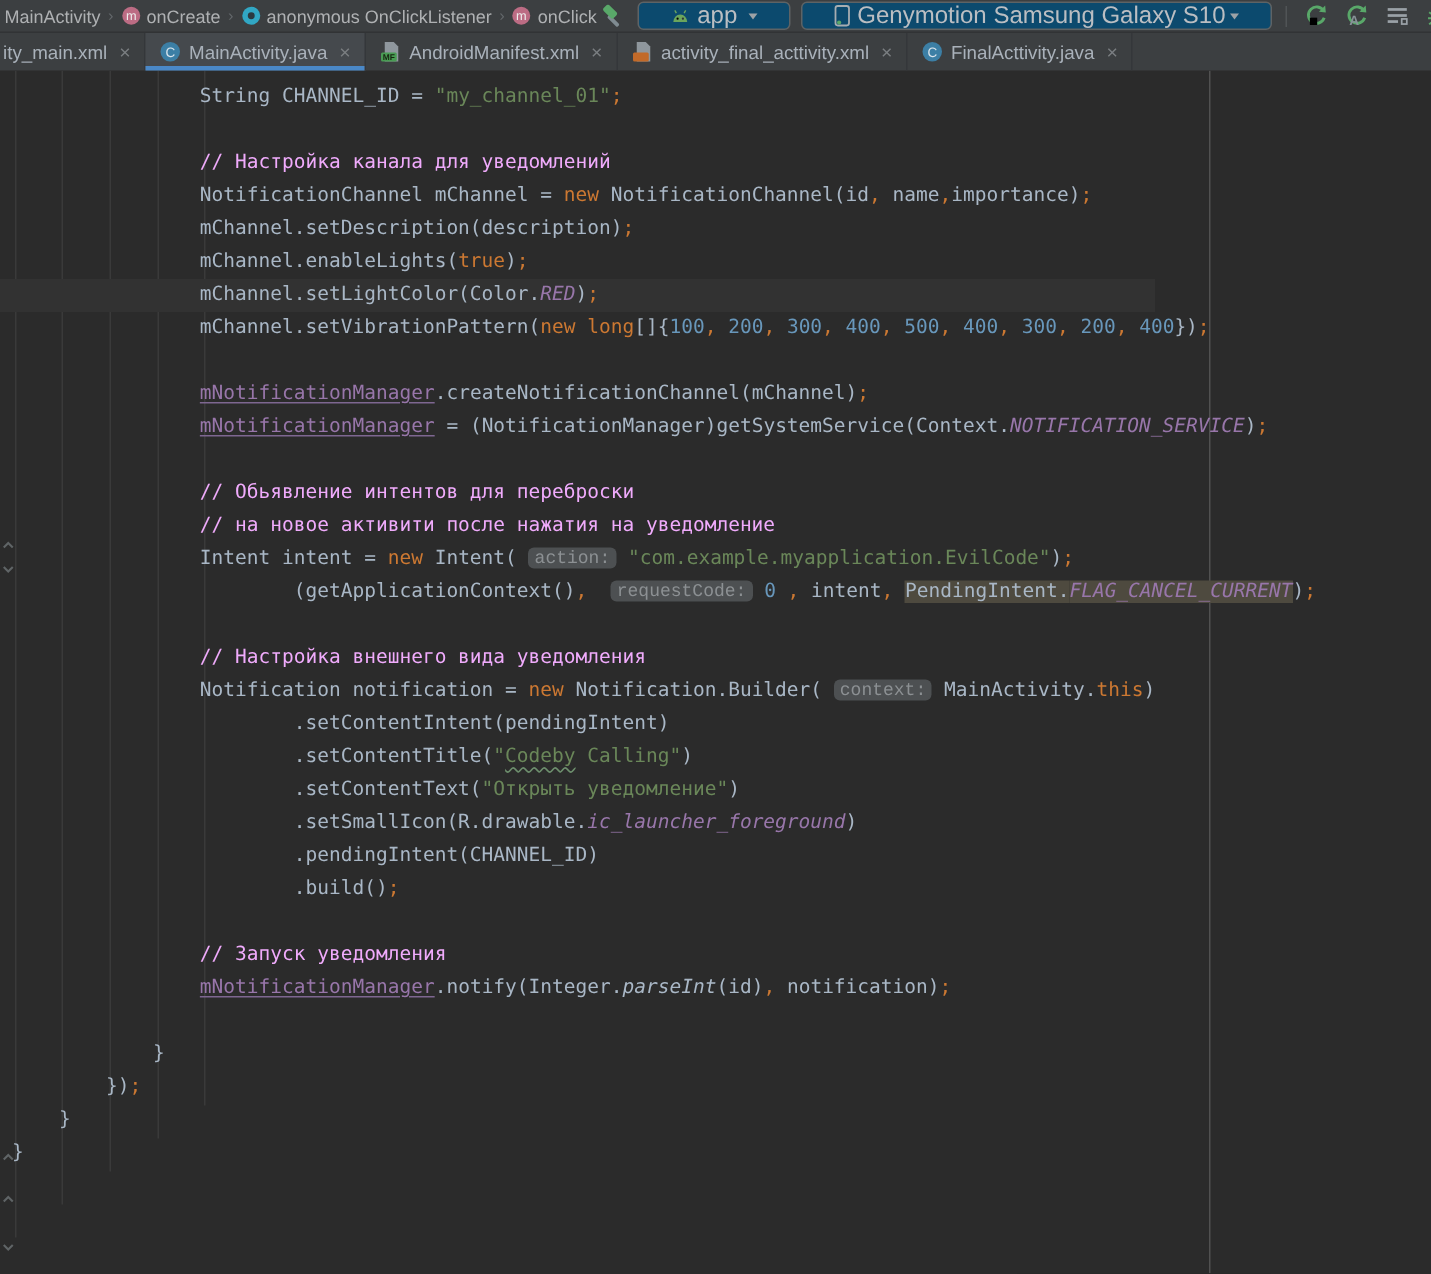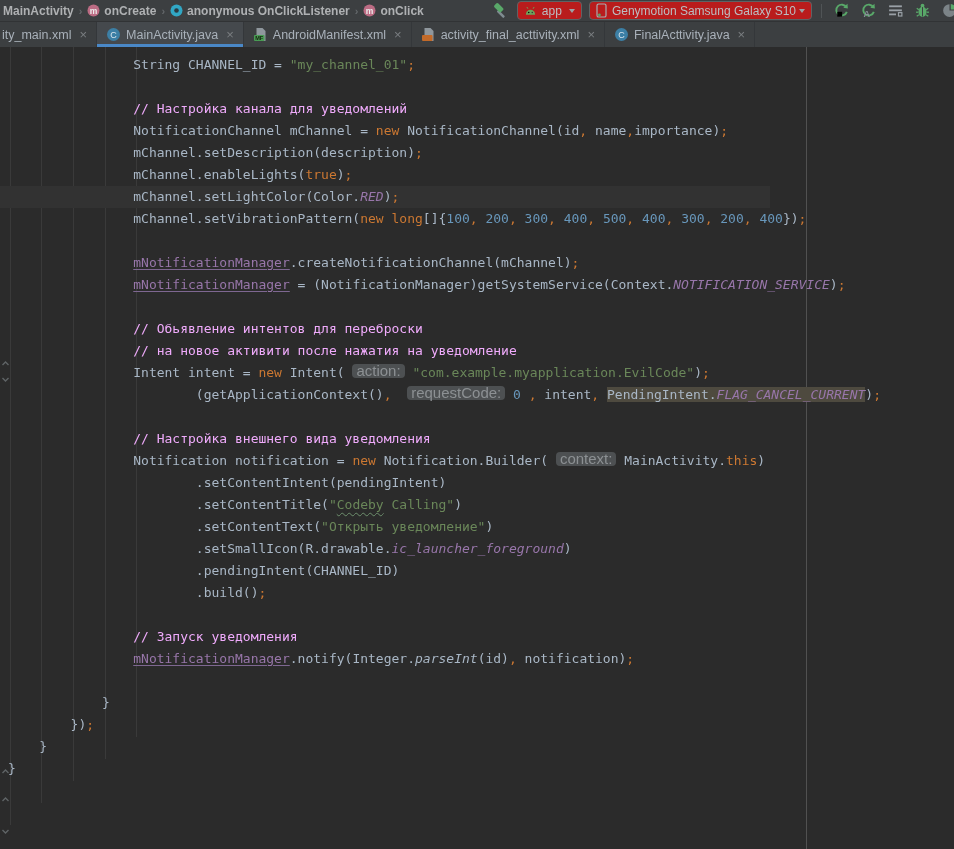--- a/index.html
+++ b/index.html
@@ -3,27 +3,27 @@
 <meta charset="utf-8">
 <style>
   html,body{margin:0;padding:0;}
   body{width:954px;height:849px;position:relative;overflow:hidden;background:#2B2B2B;
        font-family:"Liberation Sans",sans-serif;-webkit-font-smoothing:antialiased;}
 
   
   .toolbar{position:absolute;top:0;left:0;width:954px;height:22px;background:#3C3F41;
            display:flex;align-items:center;justify-content:space-between;
            border-bottom:1px solid #313335;box-sizing:border-box;z-index:5;}
-  .breadcrumbs{display:flex;align-items:center;gap:4px;padding-left:3px;font-size:12px;color:#AFB1B3;white-space:nowrap;font-weight:bold;}
+  .breadcrumbs{display:flex;align-items:center;gap:4px;padding-left:3px;font-size:12px;color:#AFB1B3;white-space:nowrap;}
   .bc-sep{color:#63676A;font-size:11px;padding:0 1px;}
   .bc-icon{display:inline-flex;width:13px;height:13px;}
   .toolbar-right{display:flex;align-items:center;gap:7px;padding-right:4px;}
   .tbtn{display:inline-flex;align-items:center;justify-content:center;width:20px;height:20px;cursor:default;}
   .combo{display:flex;align-items:center;gap:5px;height:17px;border:1px solid #5E6365;border-radius:4px;
-         padding:0 6px;color:#BBBEC2;font-size:12px;white-space:nowrap;background:#b91c1c;}
+         padding:0 21px;color:#BBBEC2;font-size:16px;white-space:nowrap;background:#0c4a6e;}
   .caret{width:0;height:0;border-left:3.5px solid transparent;border-right:3.5px solid transparent;
          border-top:4px solid #9DA2A6;margin-left:2px;}
   .tb-sep{width:1px;height:14px;background:#505456;margin:0 2px;}
 
   
   .tabbar{position:absolute;top:22px;left:0;width:954px;height:25px;background:#3C3F41;
           display:flex;align-items:stretch;z-index:4;}
   .tab{display:flex;align-items:center;gap:5px;padding:0 9px;font-size:12.5px;color:#A9B1BA;
        border-right:1px solid #34373A;position:relative;white-space:nowrap;}
   .tab.active{background:#45494D;}
@@ -44,21 +44,21 @@
   .tk-k{color:#CC7832;}
   .tk-s{color:#6A8759;}
   .tk-n{color:#6897BB;}
   .tk-c{color:#f0abfc;}
   .tk-f{color:#9876AA;text-decoration:underline;text-decoration-color:#7E6791;text-underline-offset:2px;}
   .tk-i{color:#9876AA;font-style:italic;}
   .tk-sm{font-style:italic;}
   .tk-hl{background:#4E4A3F;}
   .tk-typo{text-decoration:underline wavy #6d8f6d;text-decoration-thickness:1px;text-underline-offset:3px;}
   .tk-h{display:inline-block;background:#4D5052;color:#8C9093;border-radius:4px;
-        font-family:Liberation Sans, sans-serif;font-size:15px;line-height:14px;
+        font-family:Liberation Mono, monospace;font-size:12px;line-height:14px;
         padding:0 4px;vertical-align:1.5px;}
   .fold{position:absolute;left:1px;z-index:3;width:9px;height:9px;}
   .fold svg{display:block;}
 </style>
 </head>
 <body>
 
 <div class="toolbar">
   <div class="breadcrumbs">
       <span>MainActivity</span>

